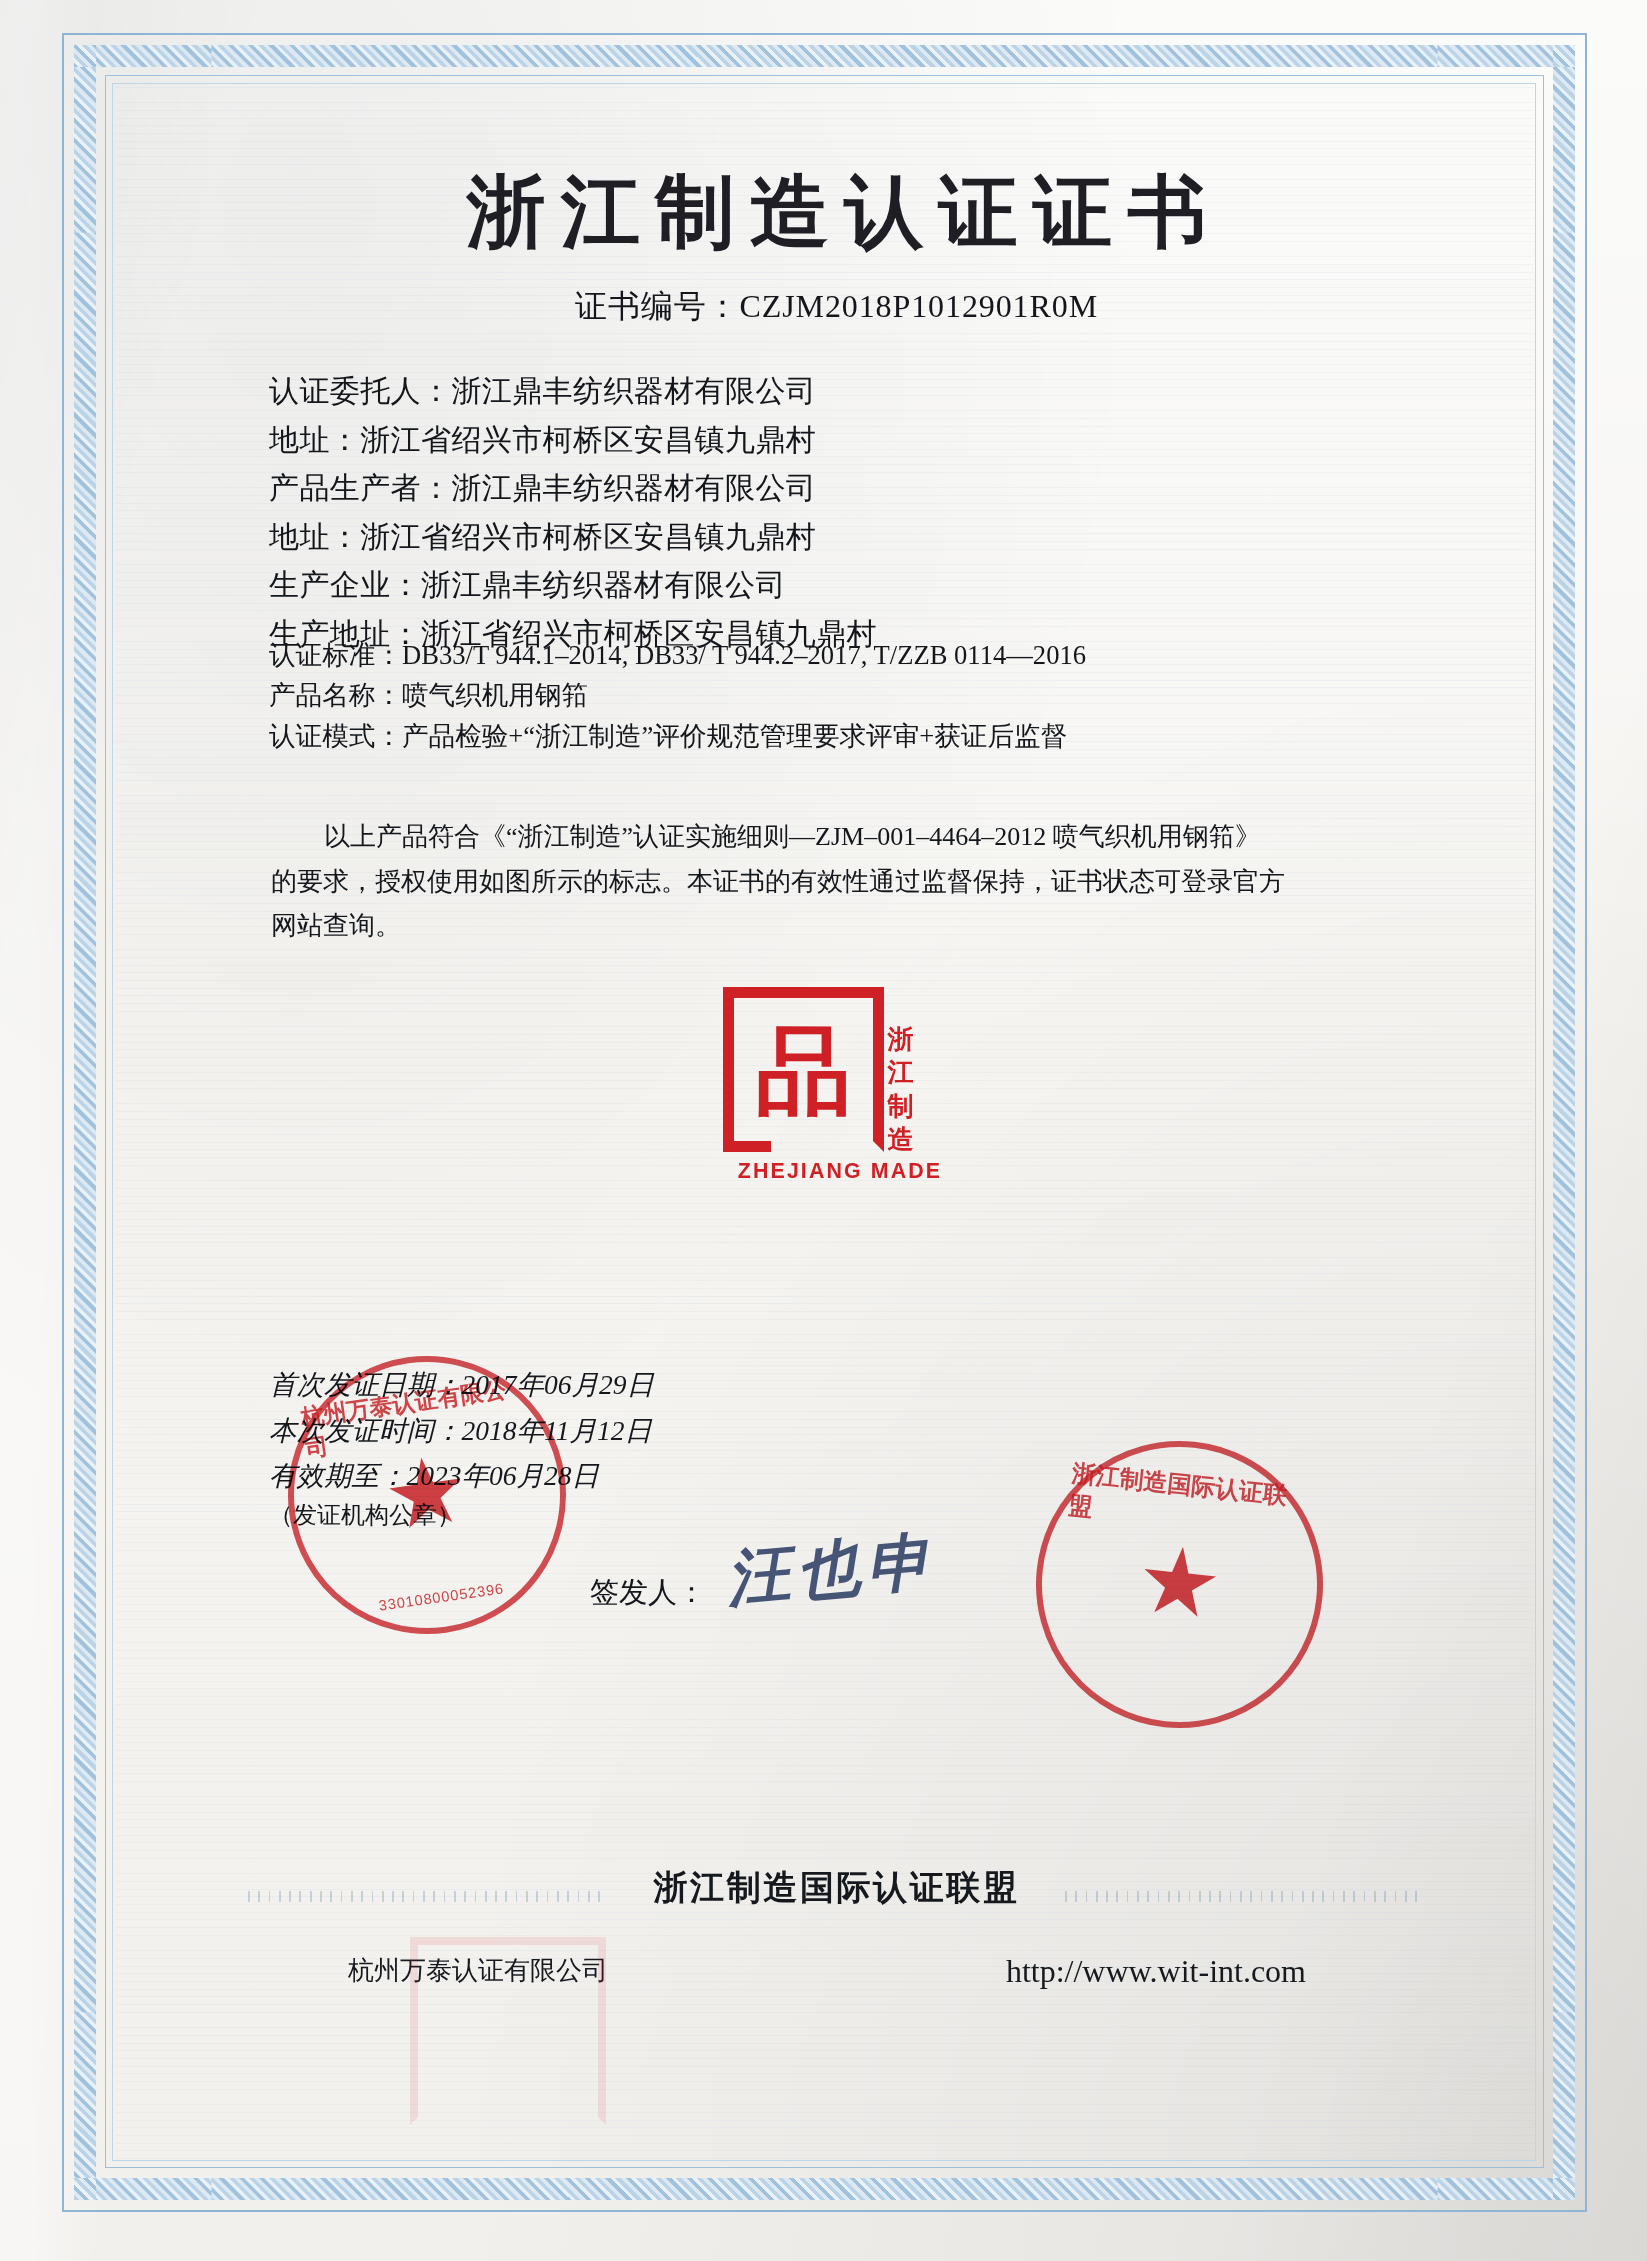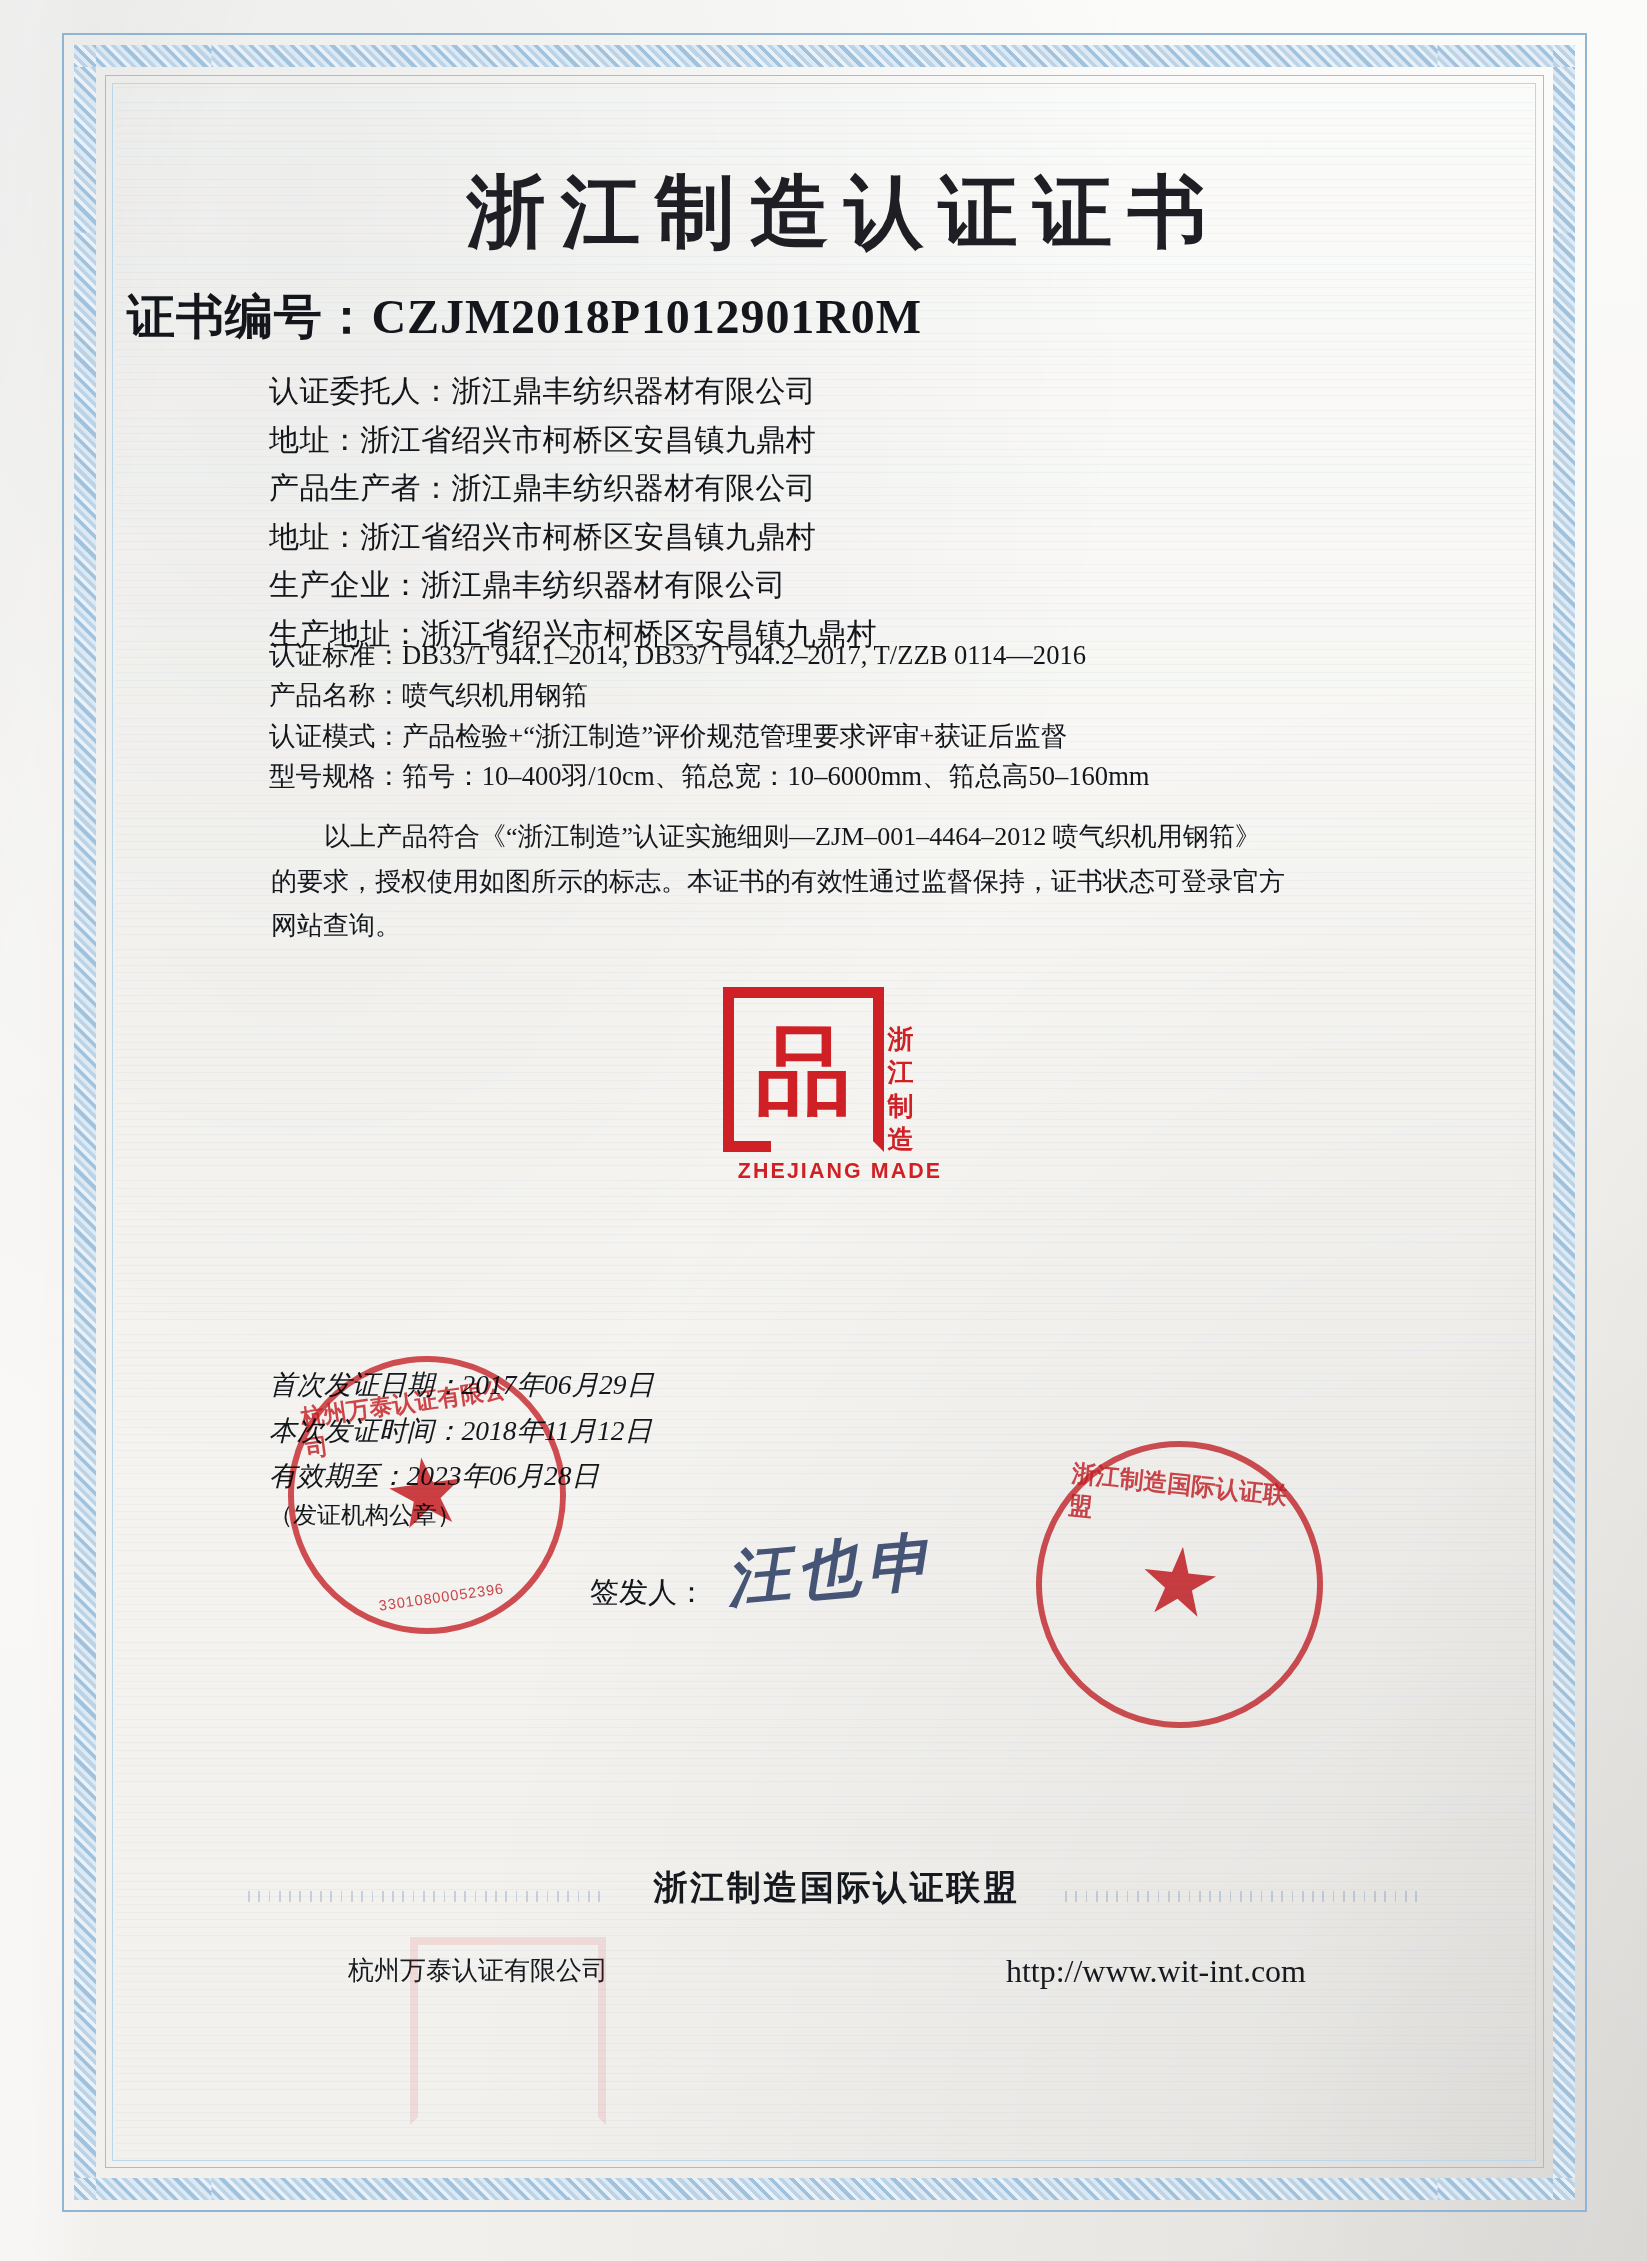--- a/index.html
+++ b/index.html
@@ -97,22 +97,23 @@
     font-weight: 700;
     letter-spacing: 15.4px;
     color: #1e1e24;
     text-indent: 15.4px;
     white-space: nowrap;
   }
 
   .cert-number {
     position: absolute;
     top: 199px; left: 0; right: 0;
-    font-size: 48px;
-    font-weight: 700;
+    text-align: center;
+    font-size: 32px;
+    font-weight: 400;
     color: #14161c;
     letter-spacing: 0.9px;
   }
 
   .fields {
     position: absolute;
     top: 281px;
     left: 142px;
     right: 69px;
   }
@@ -376,21 +377,20 @@
       <div class="field-line">产品生产者：浙江鼎丰纺织器材有限公司</div>
       <div class="field-line">地址：浙江省绍兴市柯桥区安昌镇九鼎村</div>
       <div class="field-line">生产企业：浙江鼎丰纺织器材有限公司</div>
       <div class="field-line">生产地址：浙江省绍兴市柯桥区安昌镇九鼎村</div>
     </div>
 
     <div class="spec-block">
       <div class="spec-line">认证标准：DB33/T 944.1–2014, DB33/ T 944.2–2017, T/ZZB 0114—2016</div>
       <div class="spec-line">产品名称：喷气织机用钢筘</div>
       <div class="spec-line">认证模式：产品检验+“浙江制造”评价规范管理要求评审+获证后监督</div>
-      <div class="spec-line">型号规格：筘号：10–400羽/10cm、筘总宽：10–6000mm、筘总高50–160mm</div>
     </div>
 
     <div class="statement">
       <span class="indent"></span><span>以上产品符合《“浙江制造”认证实施细则—ZJM–001–4464–2012 喷气织机用钢筘》</span><br>
       <span>的要求，授权使用如图所示的标志。本证书的有效性通过监督保持，证书状态可登录官方</span><br>
       <span>网站查询。</span>
     </div>
 
     <div class="logo-wrap">
       <div class="logo">

